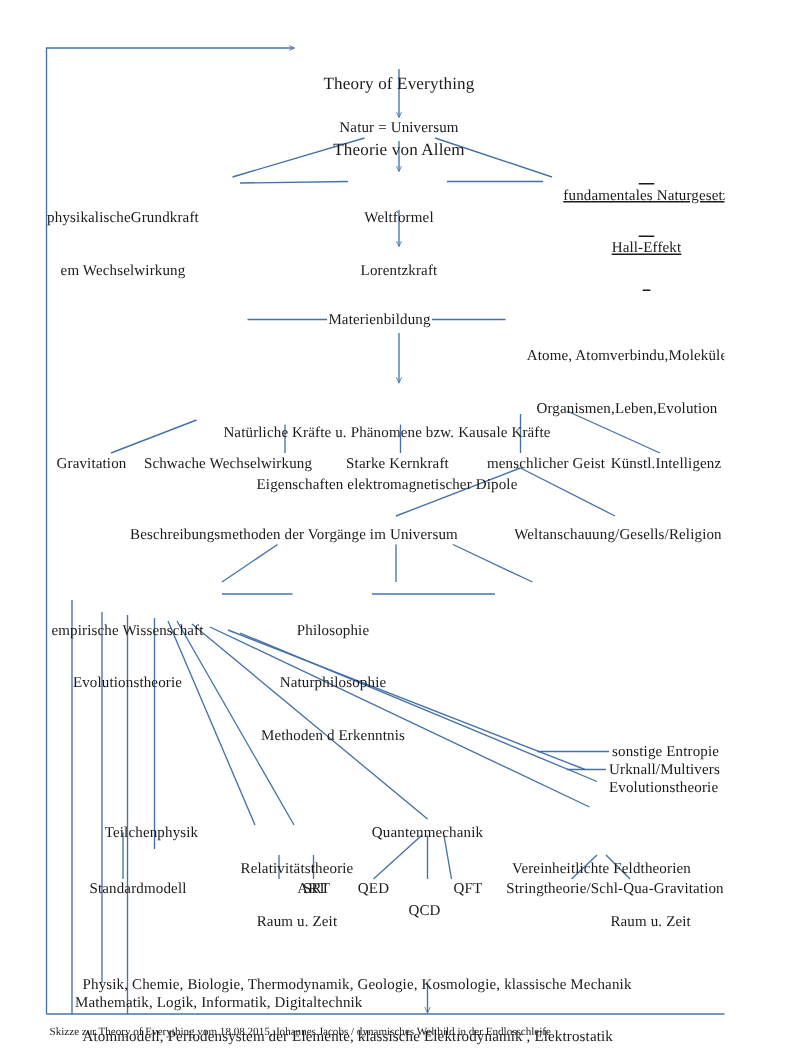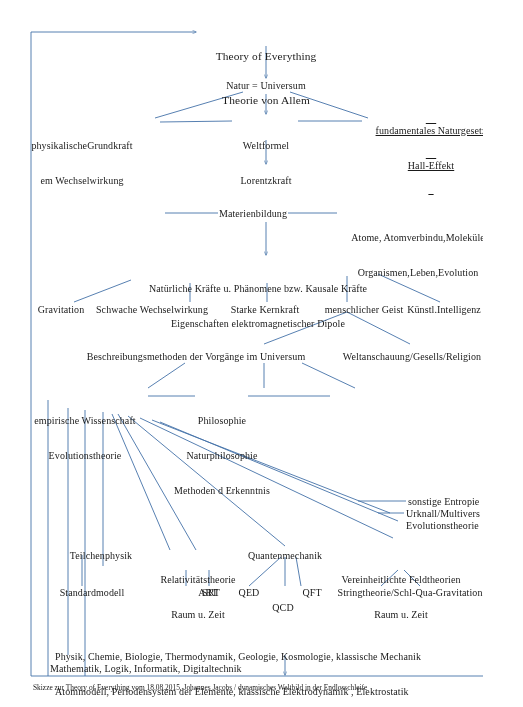--- a/index.html
+++ b/index.html
@@ -191,21 +191,21 @@
 
   <div class="node center" style="left:101px; top:550px;">Teilchenphysik</div>
 
   <div class="node center" style="left:198px; top:550px;">
     <span class="stack">Relativitätstheorie</span>
     <span class="stack">Raum u. Zeit</span>
   </div>
 
   <div class="node center" style="left:285px; top:550px;">Quantenmechanik</div>
 
-  <div class="node center" style="left:401px; top:550px;">
+  <div class="node center" style="left:401px; top:550px;text-align:right;">
     <span class="stack">Vereinheitlichte Feldtheorien</span>
     <span class="stack">Raum u. Zeit</span>
   </div>
 
   <div class="node center" style="left:92px; top:587px;">Standardmodell</div>
   <div class="node center" style="left:186px; top:587px;margin-left:22px;">ART</div>
   <div class="node center" style="left:211px; top:587px;">SRT</div>
   <div class="node center" style="left:249px; top:587px;">QED</div>
   <div class="node center" style="left:283px; top:602px;">QCD</div>
   <div class="node center" style="left:312px; top:587px;">QFT</div>

